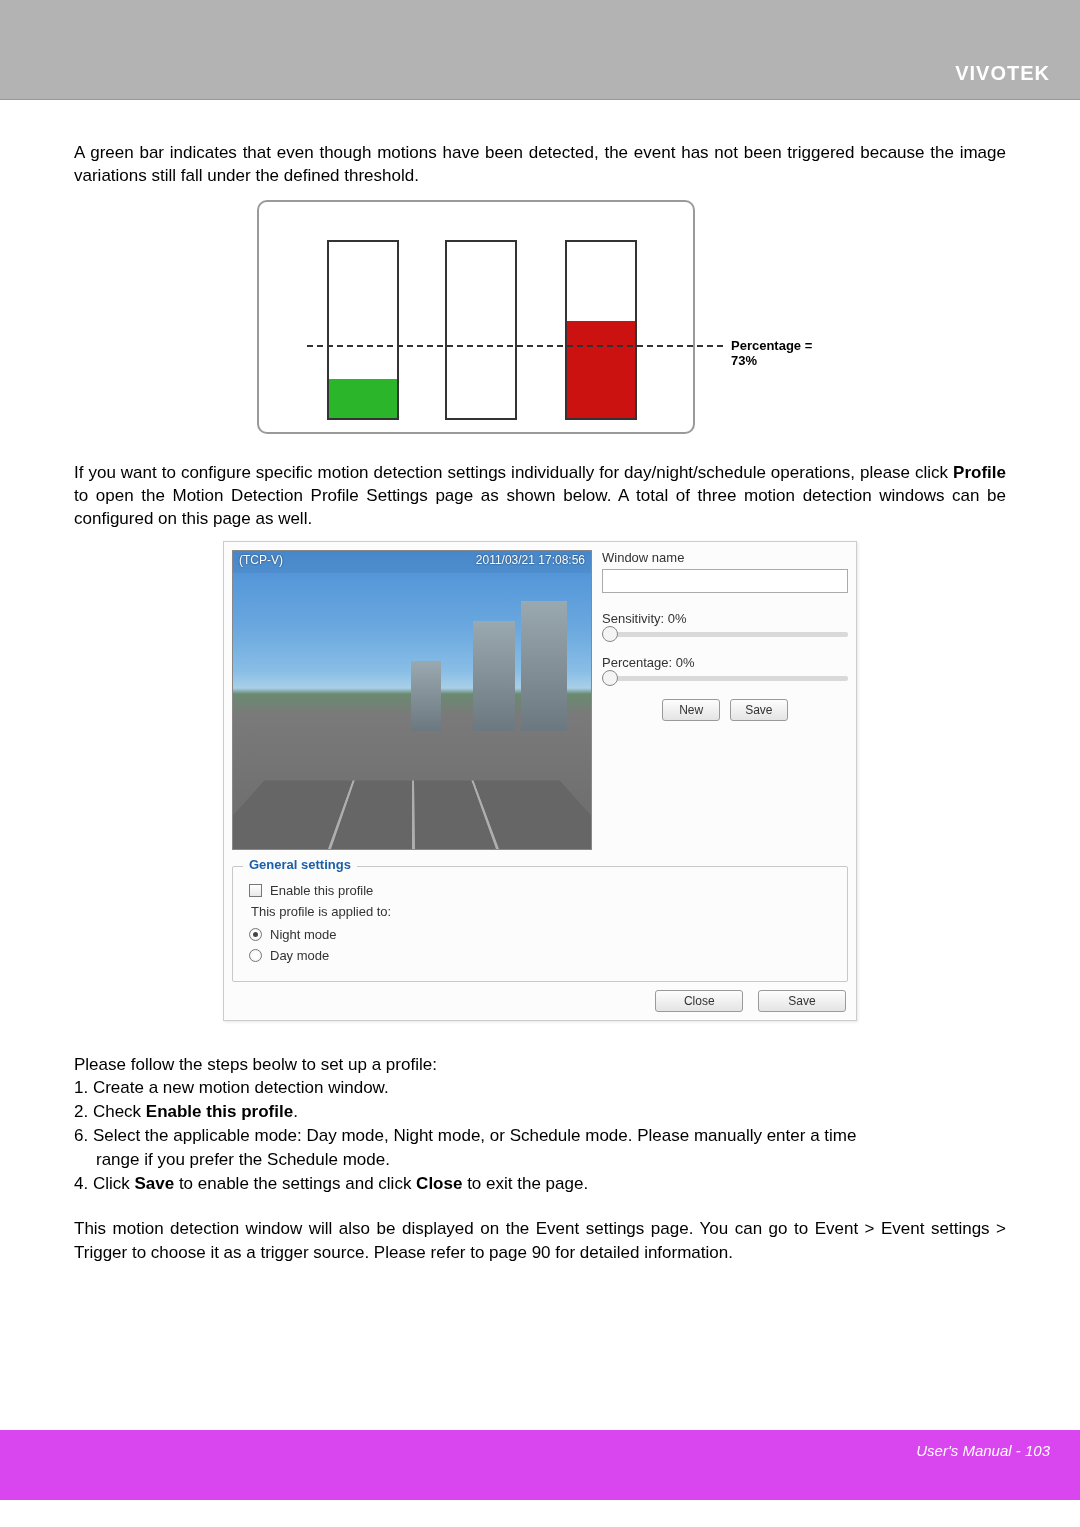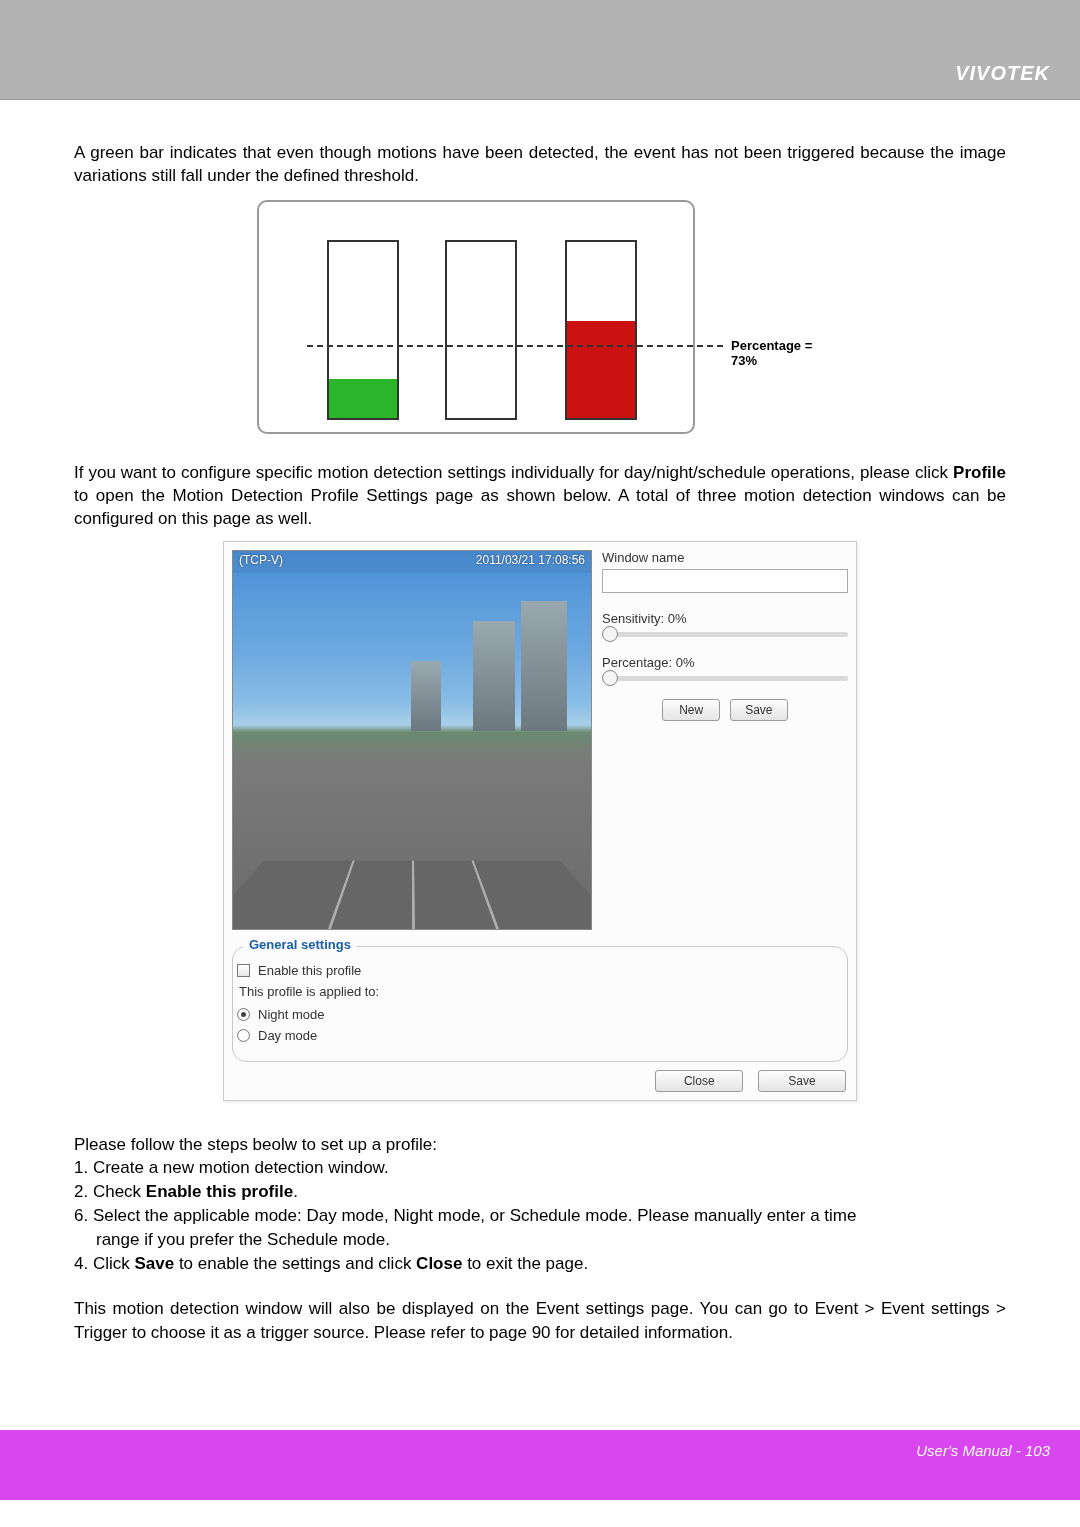--- a/index.html
+++ b/index.html
@@ -15,21 +15,20 @@
     height: 100px;
     background: #b3b3b3;
     position: relative;
     border-bottom: 1px solid #999;
   }
   .topbar-brand {
     position: absolute;
     right: 30px;
     bottom: 14px;
     color: #fff;
-    font-style: italic;
     font-weight: bold;
     font-size: 20px;
     letter-spacing: 1px;
   }
   .content {
     padding: 42px 74px 0 74px;
   }
   .para {
     text-align: justify;
     line-height: 1.35;
@@ -86,21 +85,21 @@
     background: #fcfcfc;
     box-shadow: 1px 1px 3px rgba(0,0,0,0.1);
     padding: 8px;
   }
   .panel-top {
     display: flex;
     gap: 10px;
   }
   .preview {
     width: 360px;
-    height: 380px;
+    height: 300px;
     position: relative;
     border: 1px solid #888;
     background: linear-gradient(to bottom, #4a8fd6 0%, #6ba8df 26%, #88bde6 40%, #a9cfe8 46%, #6a8a70 48%, #7a7a7a 55%, #6b6b6b 100%);
     overflow: hidden;
   }
   .preview-header {
     position: absolute;
     top: 0; left: 0; right: 0;
     height: 22px;
     background: rgba(0,0,0,0.05);
@@ -160,22 +159,22 @@
     border: 1px solid #9a9a9a;
     border-radius: 3px;
     cursor: pointer;
     color: #333;
   }
   .btn-row { text-align: center; margin-top: 6px; }
   .btn-row .btn { margin: 0 3px; }
   .fieldset {
     margin-top: 16px;
     border: 1px solid #c8c8c8;
-    border-radius: 14px;
-    padding: 10px 12px 12px 4px;
+    border-radius: 2px;
+    padding: 10px 12px 12px 16px;
     font-size: 13px;
     color: #333;
     position: relative;
   }
   .fieldset-legend {
     position: absolute;
     top: -10px; left: 10px;
     background: #fcfcfc;
     padding: 0 6px;
     font-weight: bold;

